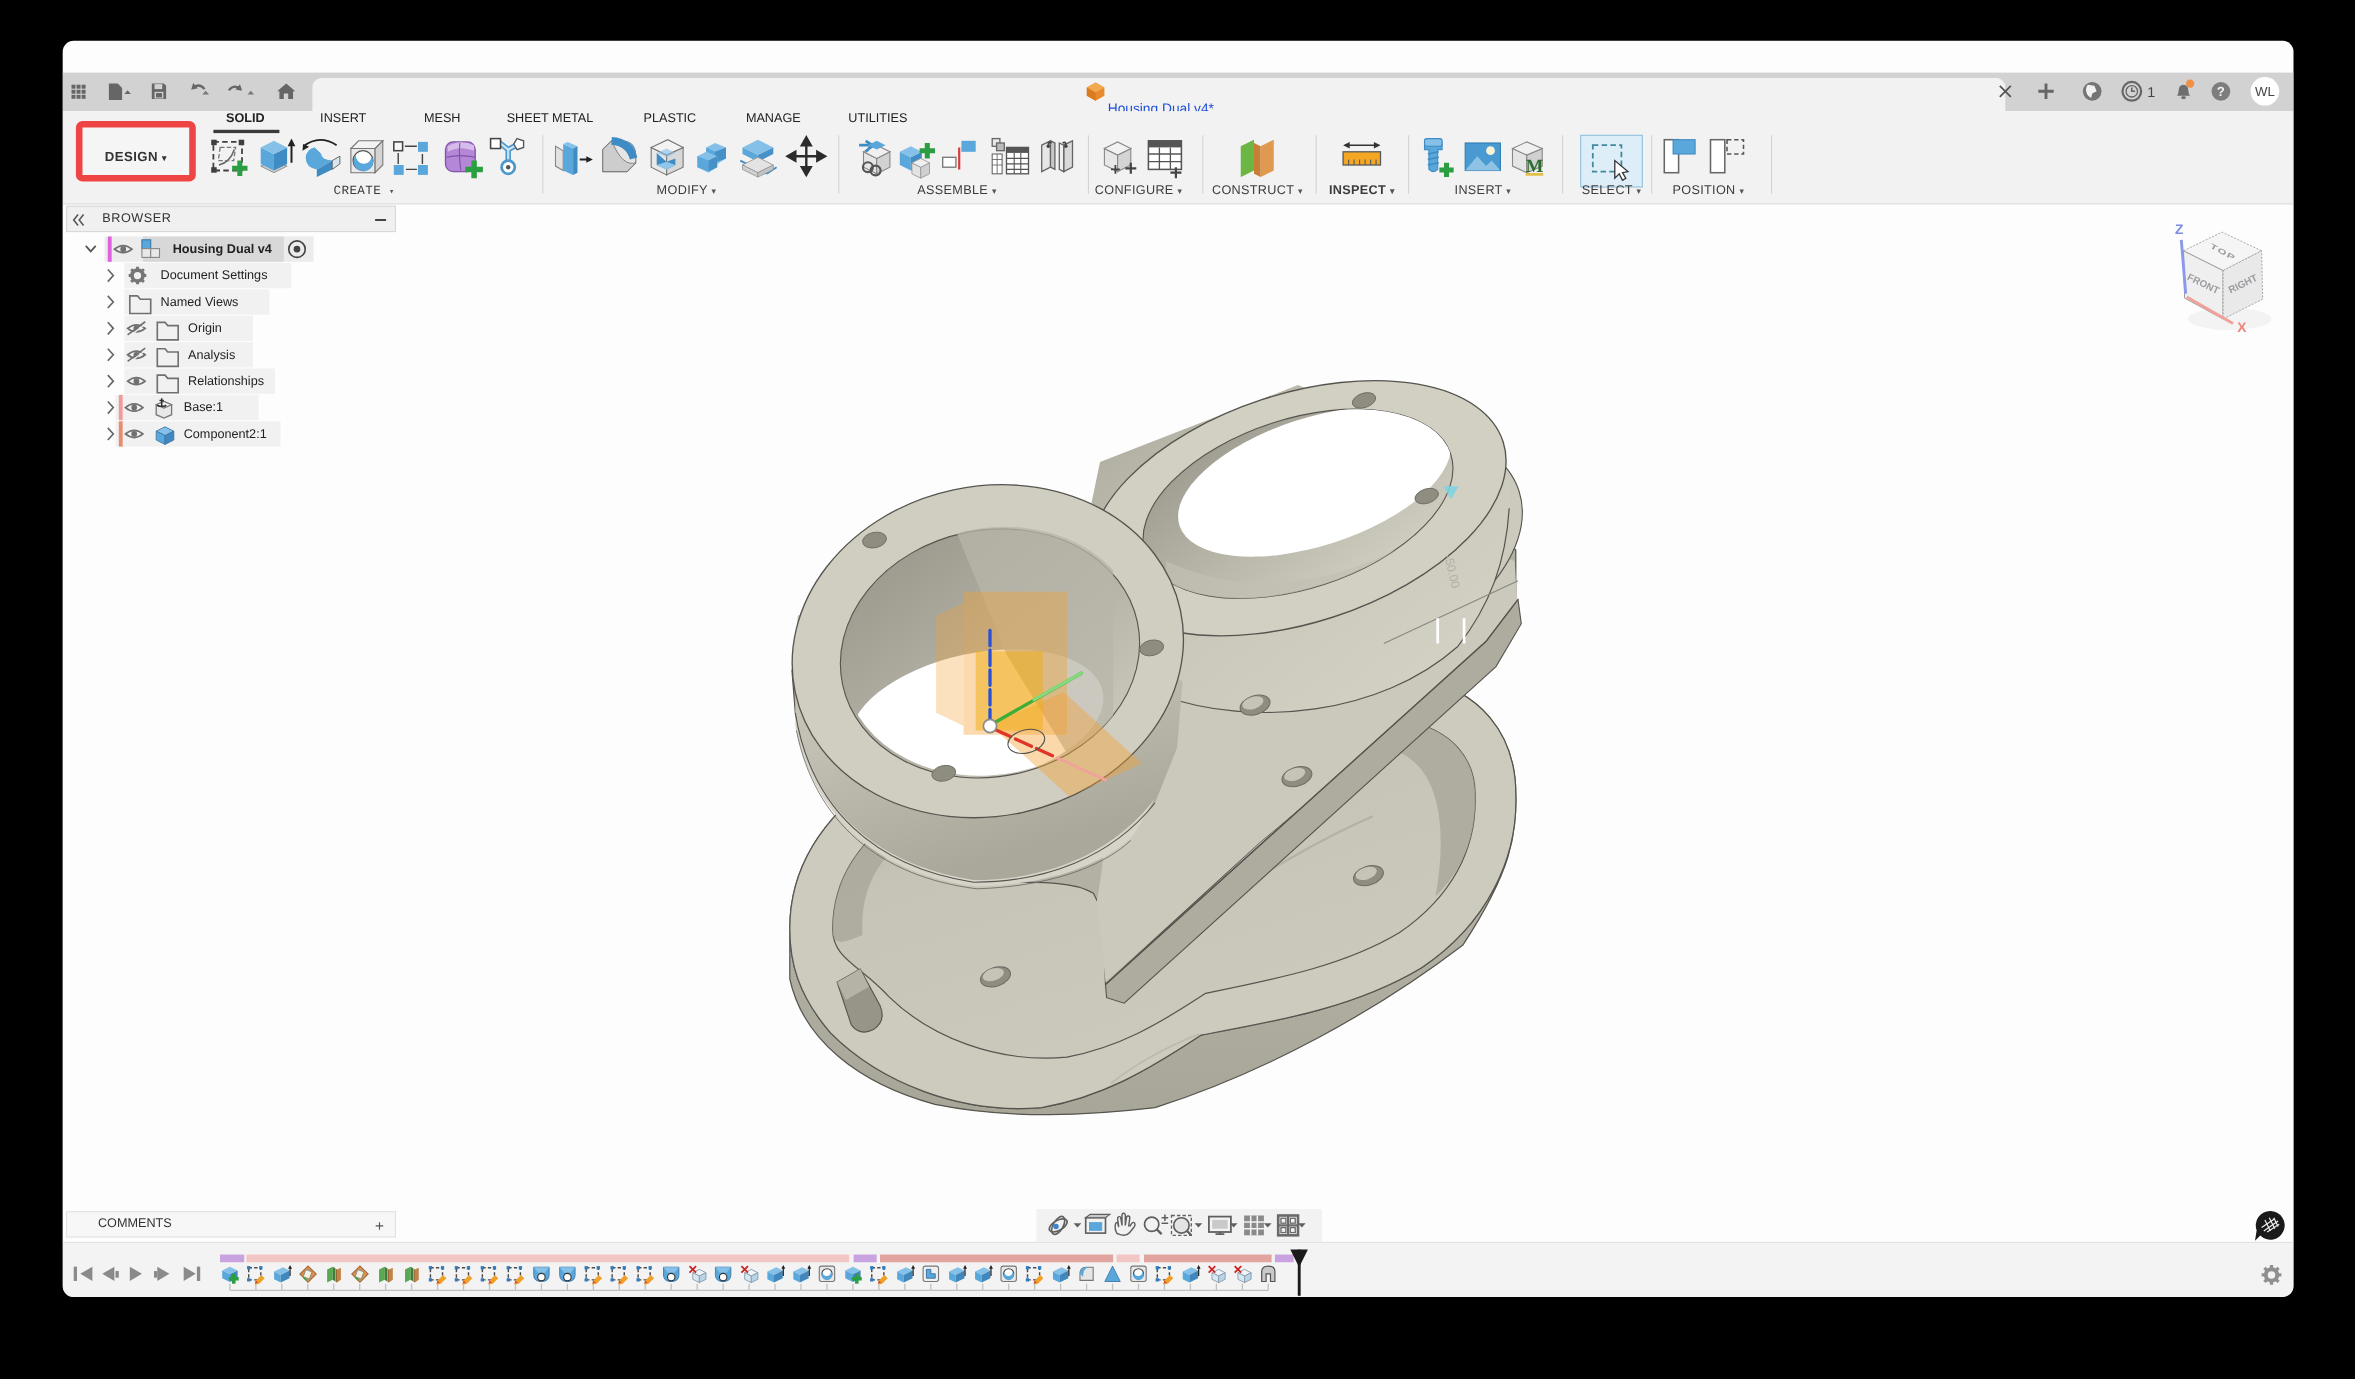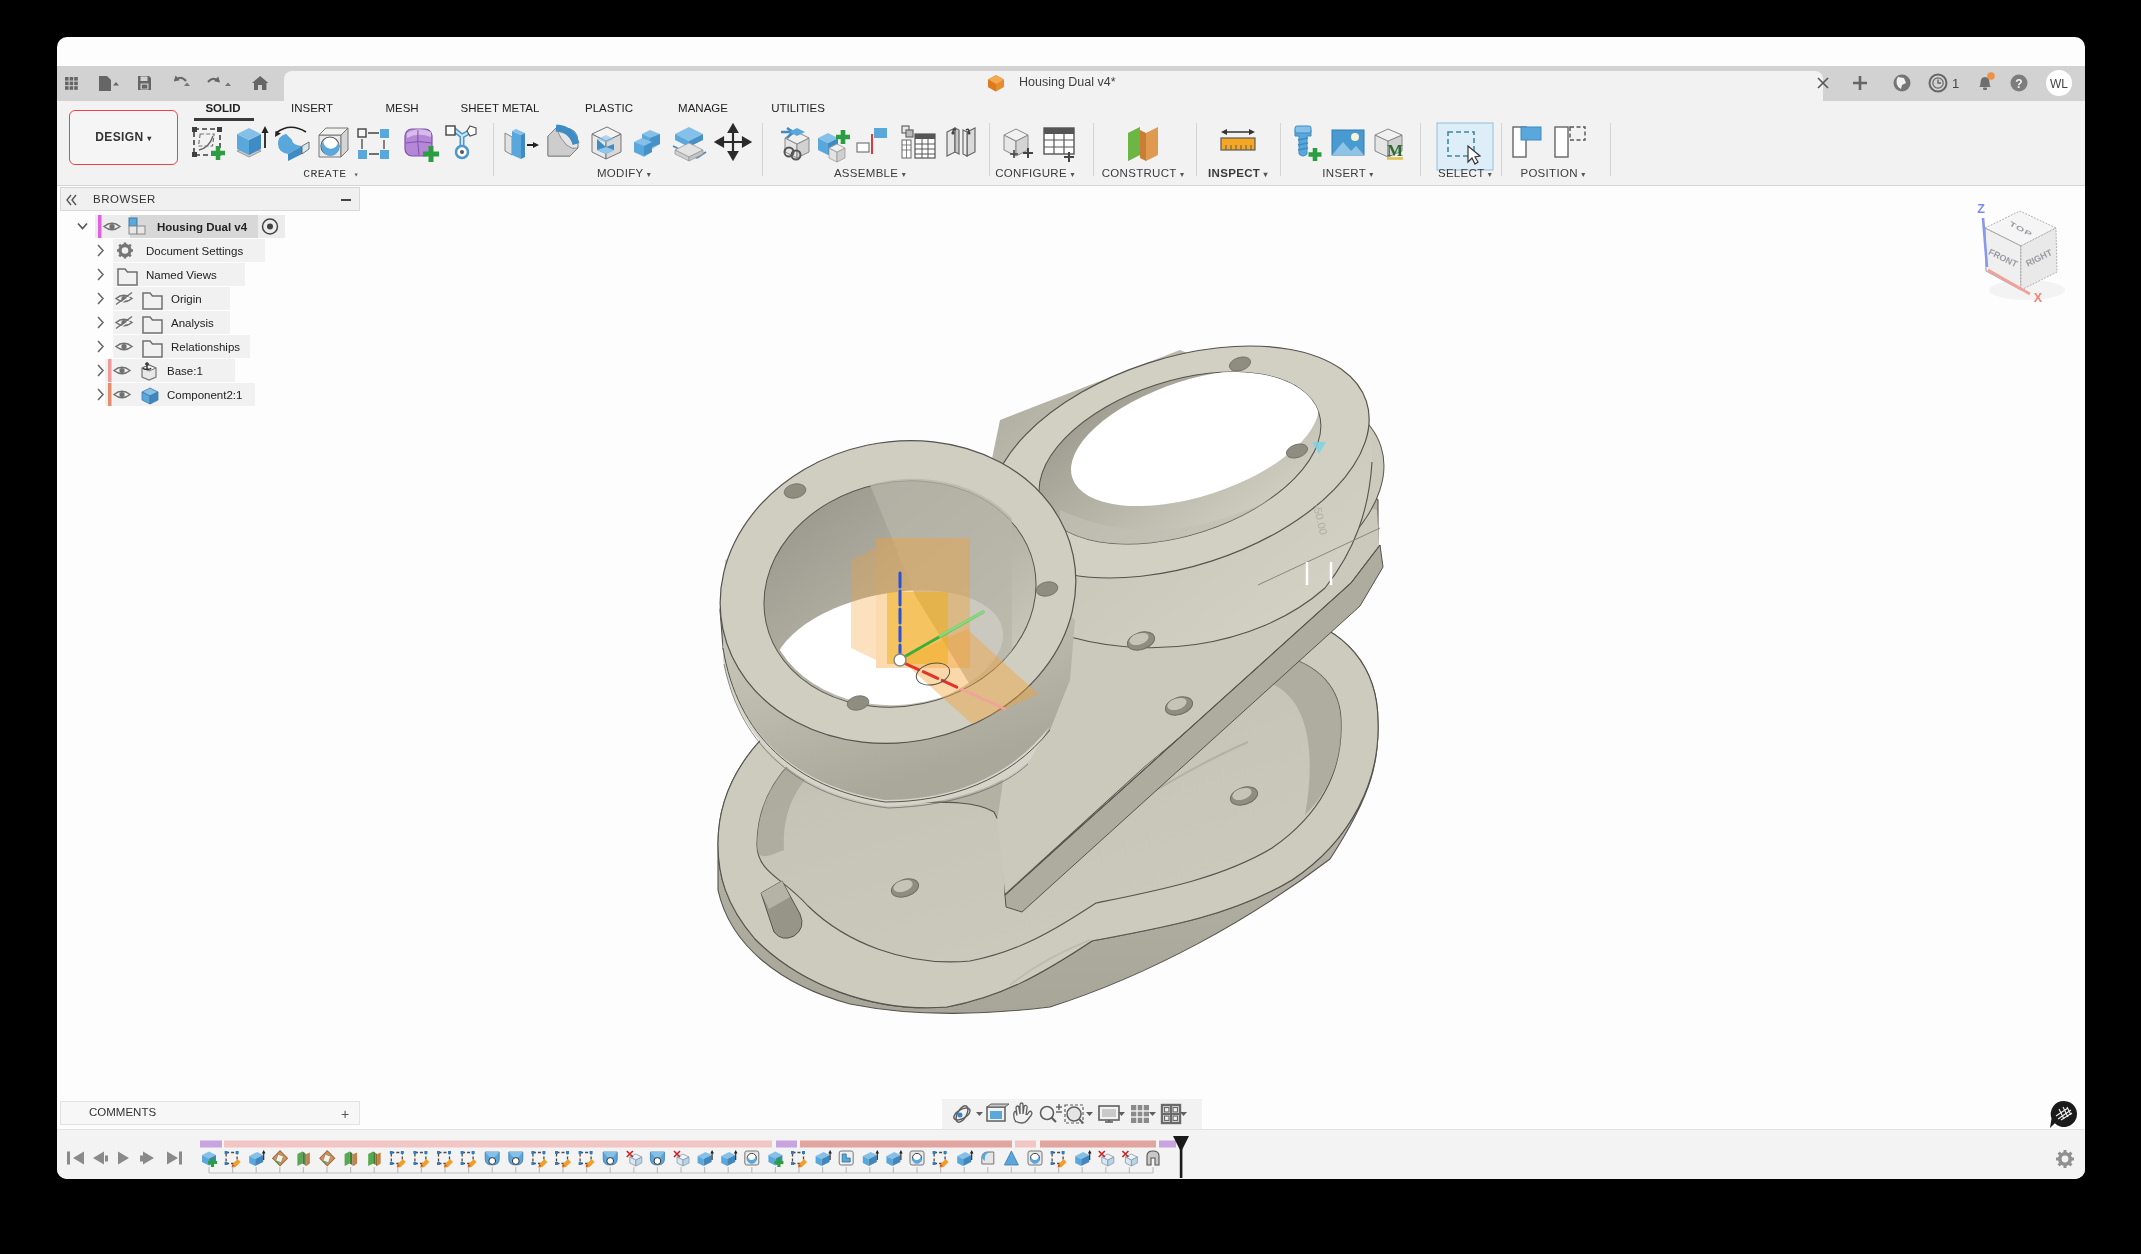--- a/index.html
+++ b/index.html
@@ -7,21 +7,21 @@
 #win { position:absolute; left:57px; top:37px; width:2028px; height:1142px; background:#fdfdfd; border-radius:10px; overflow:hidden; }
 
 #titlebar { position:absolute; left:0; top:0; width:100%; height:29px; background:#ffffff; }
 .tl { position:absolute; top:8px; width:13px; height:13px; border-radius:50%; }
 #title { position:absolute; top:0; width:100%; text-align:center; line-height:29px; font-size:13px; font-weight:bold; color:#3e3e3e; }
 
 #qat { position:absolute; left:0; top:29px; width:100%; height:35px; background:#d2d2d2; }
 #tab { position:absolute; left:227px; top:5px; width:1539px; height:30px; background:#f2f2f2; border-radius:8px 8px 0 0; }
 
 #ribbon { position:absolute; left:0; top:64px; width:100%; height:85px; background:#f2f2f2; border-bottom:1px solid #d6d6d6; }
-#design { position:absolute; left:12px; top:9px; width:109px; height:55px; background:#f5f5f5; border:1px solid #ef4444; border-radius:6px; text-align:center; line-height:53px; font-size:12px; font-weight:bold; color:#333; letter-spacing:0.4px;}
+#design { position:absolute; left:12px; top:9px; width:109px; height:55px; background:#f5f5f5; border:6px solid #ef4444; border-radius:6px; text-align:center; line-height:53px; font-size:12px; font-weight:bold; color:#333; letter-spacing:0.4px;}
 .rtab { position:absolute; top:1px; font-size:11.5px; color:#222; transform:translateX(-50%); }
 .rtab.active { font-weight:bold; }
 #solidline { position:absolute; left:137px; top:17px; width:60px; height:3px; background:#3a3a3a; }
 .glabel { position:absolute; top:66px; font-size:11.5px; color:#3c3c3c; transform:translateX(-50%); white-space:nowrap; letter-spacing:0.3px;}
 .gsep { position:absolute; top:22px; width:1px; height:53px; background:#d4d4d4; }
 
 #canvas { position:absolute; left:0; top:149px; width:100%; height:943px; background:#fdfdfd; }
 
 #browser { position:absolute; left:0px; top:0px; width:320px; }
 #bheader { position:absolute; left:3px; top:1px; width:300px; height:24px; background:#f0f0f0; border:1px solid #d8d8d8; }
@@ -30,21 +30,21 @@
 
 #comments { position:absolute; left:3px; top:915px; width:300px; height:24px; background:#f7f7f7; border:1px solid #e2e2e2; font-size:11.5px; color:#333; }
 #timeline { position:absolute; left:0; top:1092px; width:100%; height:50px; background:#f3f3f3; border-top:1px solid #e2e2e2; }
 svg { position:absolute; left:0; top:0; }
 </style>
 </head>
 <body>
 <div id="win">
   <div id="qat">
     <div id="tab"></div>
-    <div style="position:absolute;left:950px;top:9px;font-size:12.5px;color:#404040;margin-left:12px;">Housing Dual v4*</div>
+    <div style="position:absolute;left:950px;top:26px;font-size:12.5px;color:#1d4ed8;">Housing Dual v4*</div>
     <svg id="qatsvg" width="2028" height="35">
       <g fill="#666">
         <rect x="8" y="11" width="3.6" height="3.6"></rect>
           <rect x="12.6" y="11" width="3.6" height="3.6"></rect>
           <rect x="17.2" y="11" width="3.6" height="3.6"></rect>
         <rect x="8" y="15.6" width="3.6" height="3.6"></rect>
           <rect x="12.6" y="15.6" width="3.6" height="3.6"></rect>
           <rect x="17.2" y="15.6" width="3.6" height="3.6"></rect>
         <rect x="8" y="20.2" width="3.6" height="3.6"></rect>
           <rect x="12.6" y="20.2" width="3.6" height="3.6"></rect>

